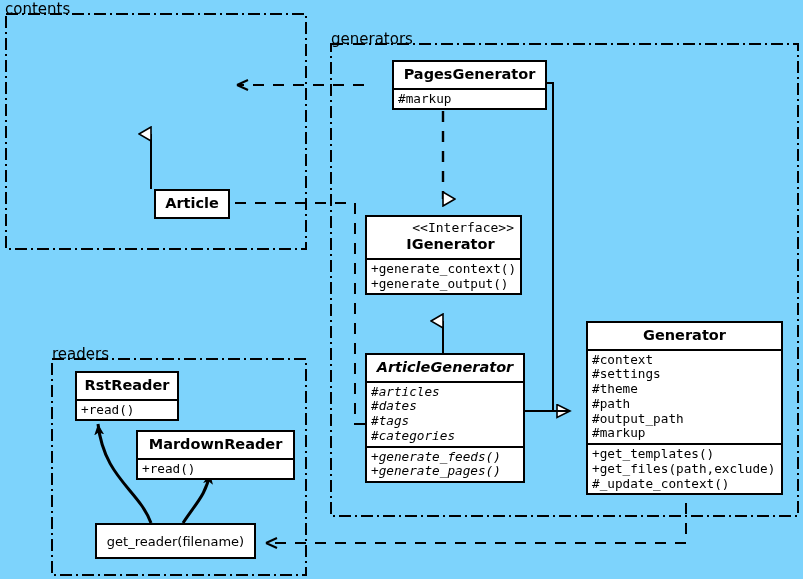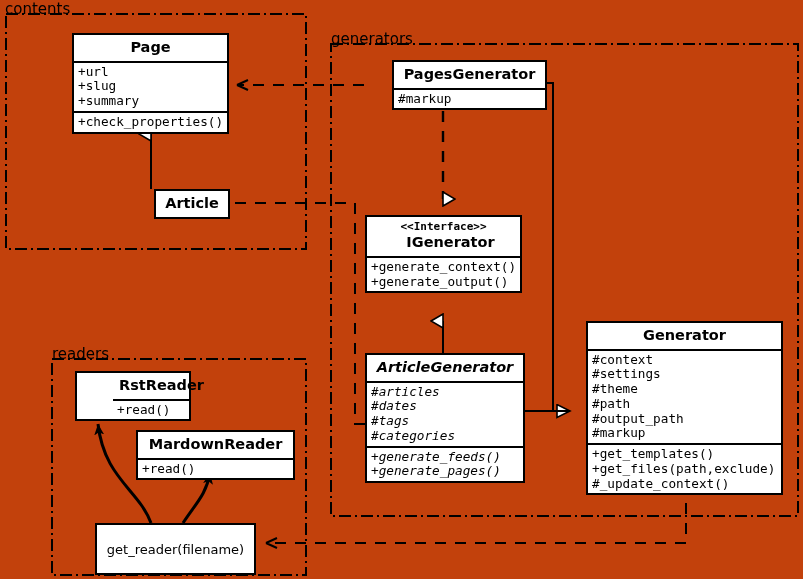--- a/index.html
+++ b/index.html
@@ -7,21 +7,21 @@
     padding: 0;
     background: #ffffff;
   }
   body {
     font-family: "DejaVu Sans", sans-serif;
   }
   #canvas {
     position: relative;
     width: 803px;
     height: 579px;
-    background: #c2410c;
+    background: #7dd3fc;
     overflow: hidden;
   }
   #svg-layer {
     position: absolute;
     left: 0;
     top: 0;
     width: 803px;
     height: 579px;
   }
   .package-label {
@@ -45,23 +45,23 @@
     font-family: "DejaVu Sans", sans-serif;
     font-weight: bold;
     font-size: 14.5px;
     text-align: center;
     color: #000000;
     padding: 4px 6px 5px 6px;
     line-height: 1.15;
   }
   .uml-stereotype {
     font-family: "DejaVu Sans Mono", monospace;
-    font-weight: bold;
-    font-size: 11px;
-    text-align: center;
+    font-weight: normal;
+    font-size: 13px;
+    text-align: right;
     color: #000000;
     padding: 4px 6px 0 6px;
     line-height: 1.1;
   }
   .uml-compartment {
     border-top: 2px solid #000000;
     padding: 2px 0 2px 0;
   }
   .uml-member {
     font-family: "DejaVu Sans Mono", monospace;
@@ -129,31 +129,20 @@
 
     <path d="M 151 523 C 139 490 104 478 98 424" fill="none" stroke="#000000" stroke-width="3" marker-end="url(#solid-arrow)"></path>
 
     <path d="M 183 523 C 196 503 206 495 210 473" fill="none" stroke="#000000" stroke-width="3" marker-end="url(#solid-arrow)"></path>
   </svg>
 
   <div class="package-label" style="left:5px; top:0px;">contents</div>
   <div class="package-label" style="left:331px; top:30px;">generators</div>
   <div class="package-label" style="left:52px; top:345px;">readers</div>
 
-  <div class="uml-class" style="left:72px; top:33px; width:157px;">
-    <div class="uml-title">Page</div>
-    <div class="uml-compartment">
-      <div class="uml-member">+url</div>
-      <div class="uml-member">+slug</div>
-      <div class="uml-member">+summary</div>
-    </div>
-    <div class="uml-compartment">
-      <div class="uml-member">+check_properties()</div>
-    </div>
-  </div>
 
   <div class="uml-class" style="left:113px; top:189px; width:76px;margin-left:41px;">
     <div class="uml-title">Article</div>
   </div>
 
   <div class="uml-class" style="left:364px; top:60px; width:155px;margin-left:28px;">
     <div class="uml-title">PagesGenerator</div>
     <div class="uml-compartment">
       <div class="uml-member">#markup</div>
     </div>
@@ -192,29 +181,29 @@
       <div class="uml-member">#output_path</div>
       <div class="uml-member">#markup</div>
     </div>
     <div class="uml-compartment">
       <div class="uml-member">+get_templates()</div>
       <div class="uml-member">+get_files(path,exclude)</div>
       <div class="uml-member">#_update_context()</div>
     </div>
   </div>
 
-  <div class="uml-class" style="left:75px; top:371px; width:116px;padding-left:36px;">
+  <div class="uml-class" style="left:75px; top:371px; width:104px;">
     <div class="uml-title">RstReader</div>
     <div class="uml-compartment">
       <div class="uml-member">+read()</div>
     </div>
   </div>
 
   <div class="uml-class" style="left:136px; top:430px; width:159px;">
     <div class="uml-title">MardownReader</div>
     <div class="uml-compartment">
       <div class="uml-member">+read()</div>
     </div>
   </div>
 
-  <div class="plain-box" style="left:95px; top:523px; width:161px; height:52px;">get_reader(filename)</div>
+  <div class="plain-box" style="left:95px; top:523px; width:161px; height:36px;">get_reader(filename)</div>
 
 </div>
 
 </body></html>

